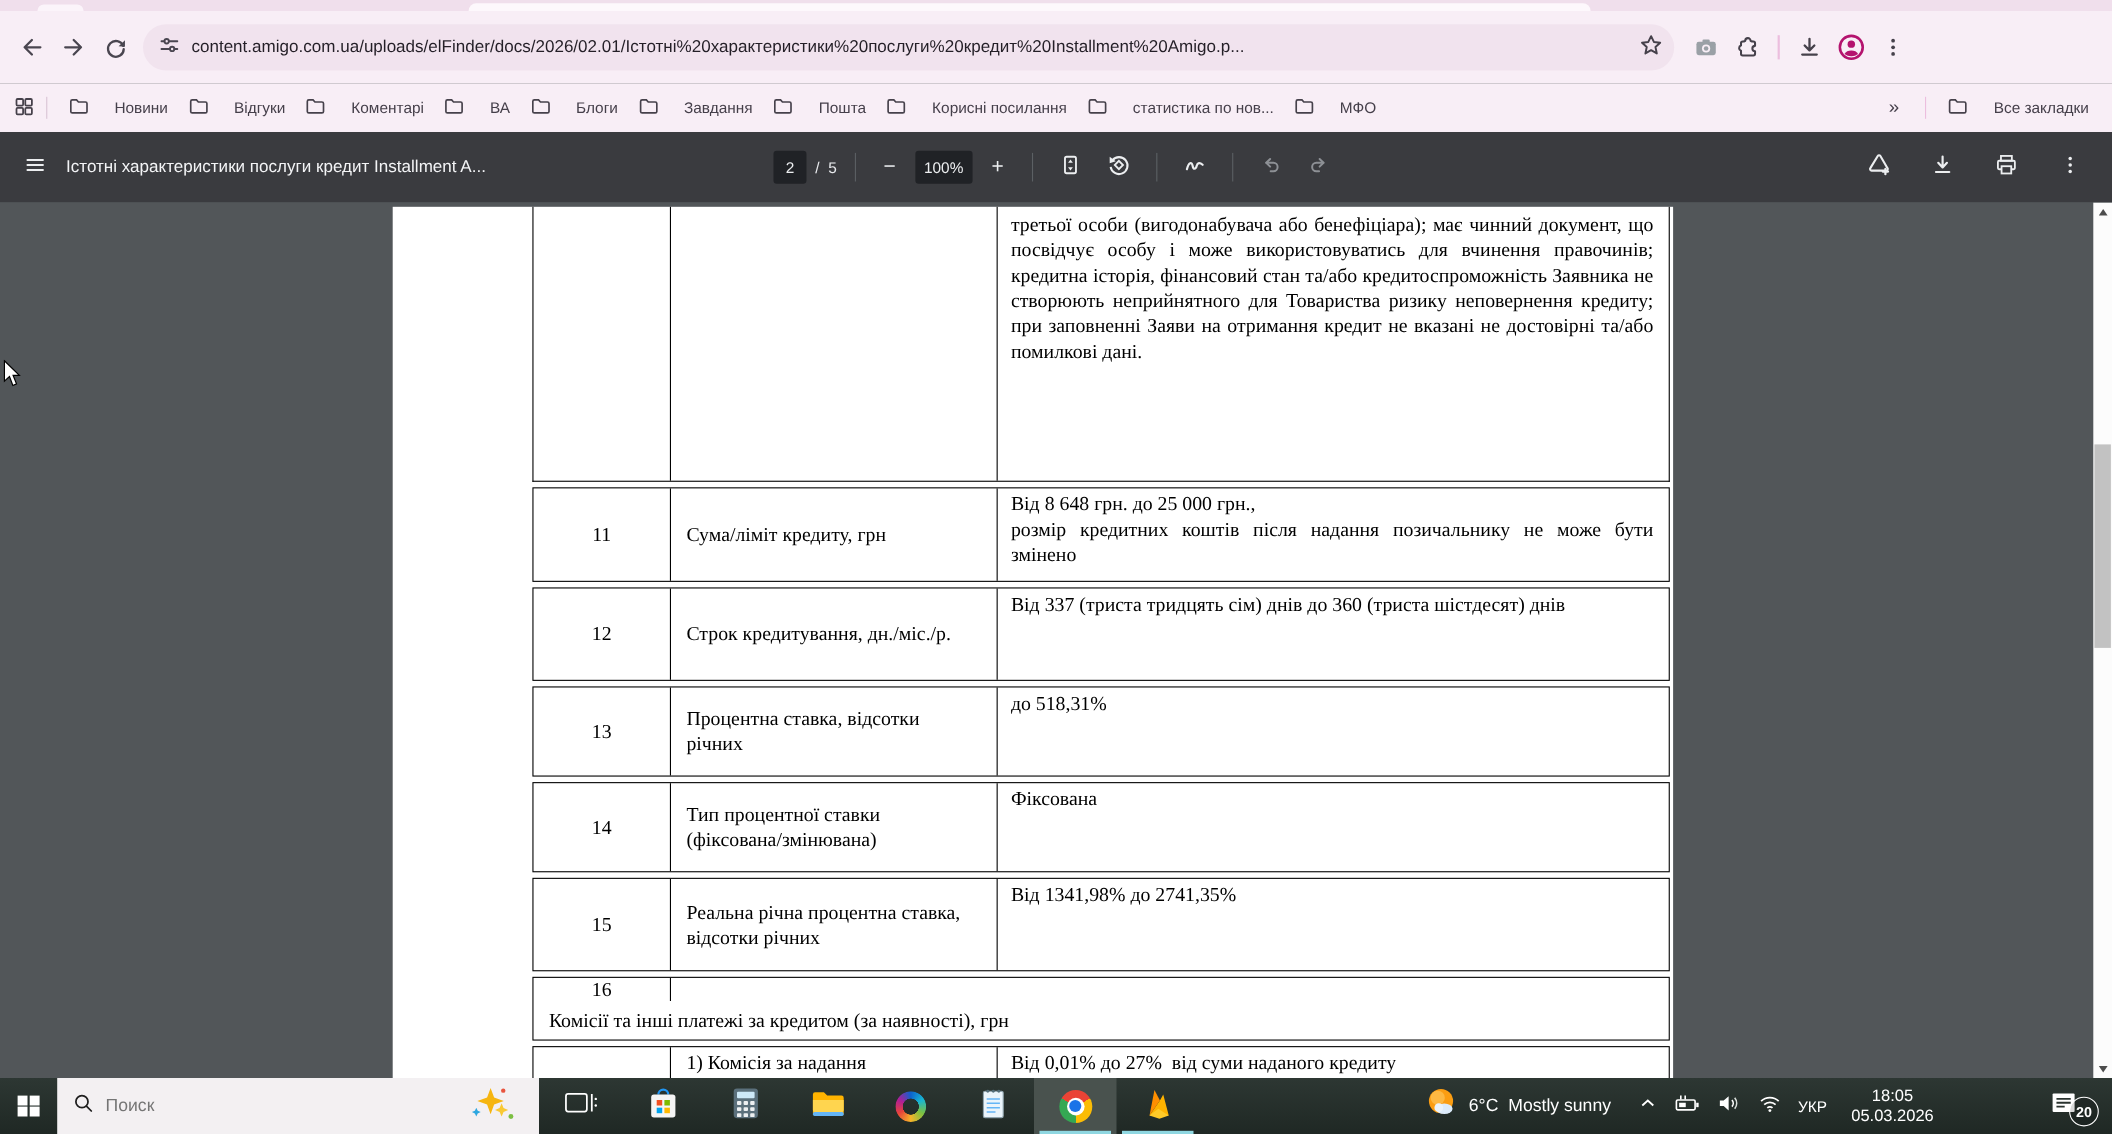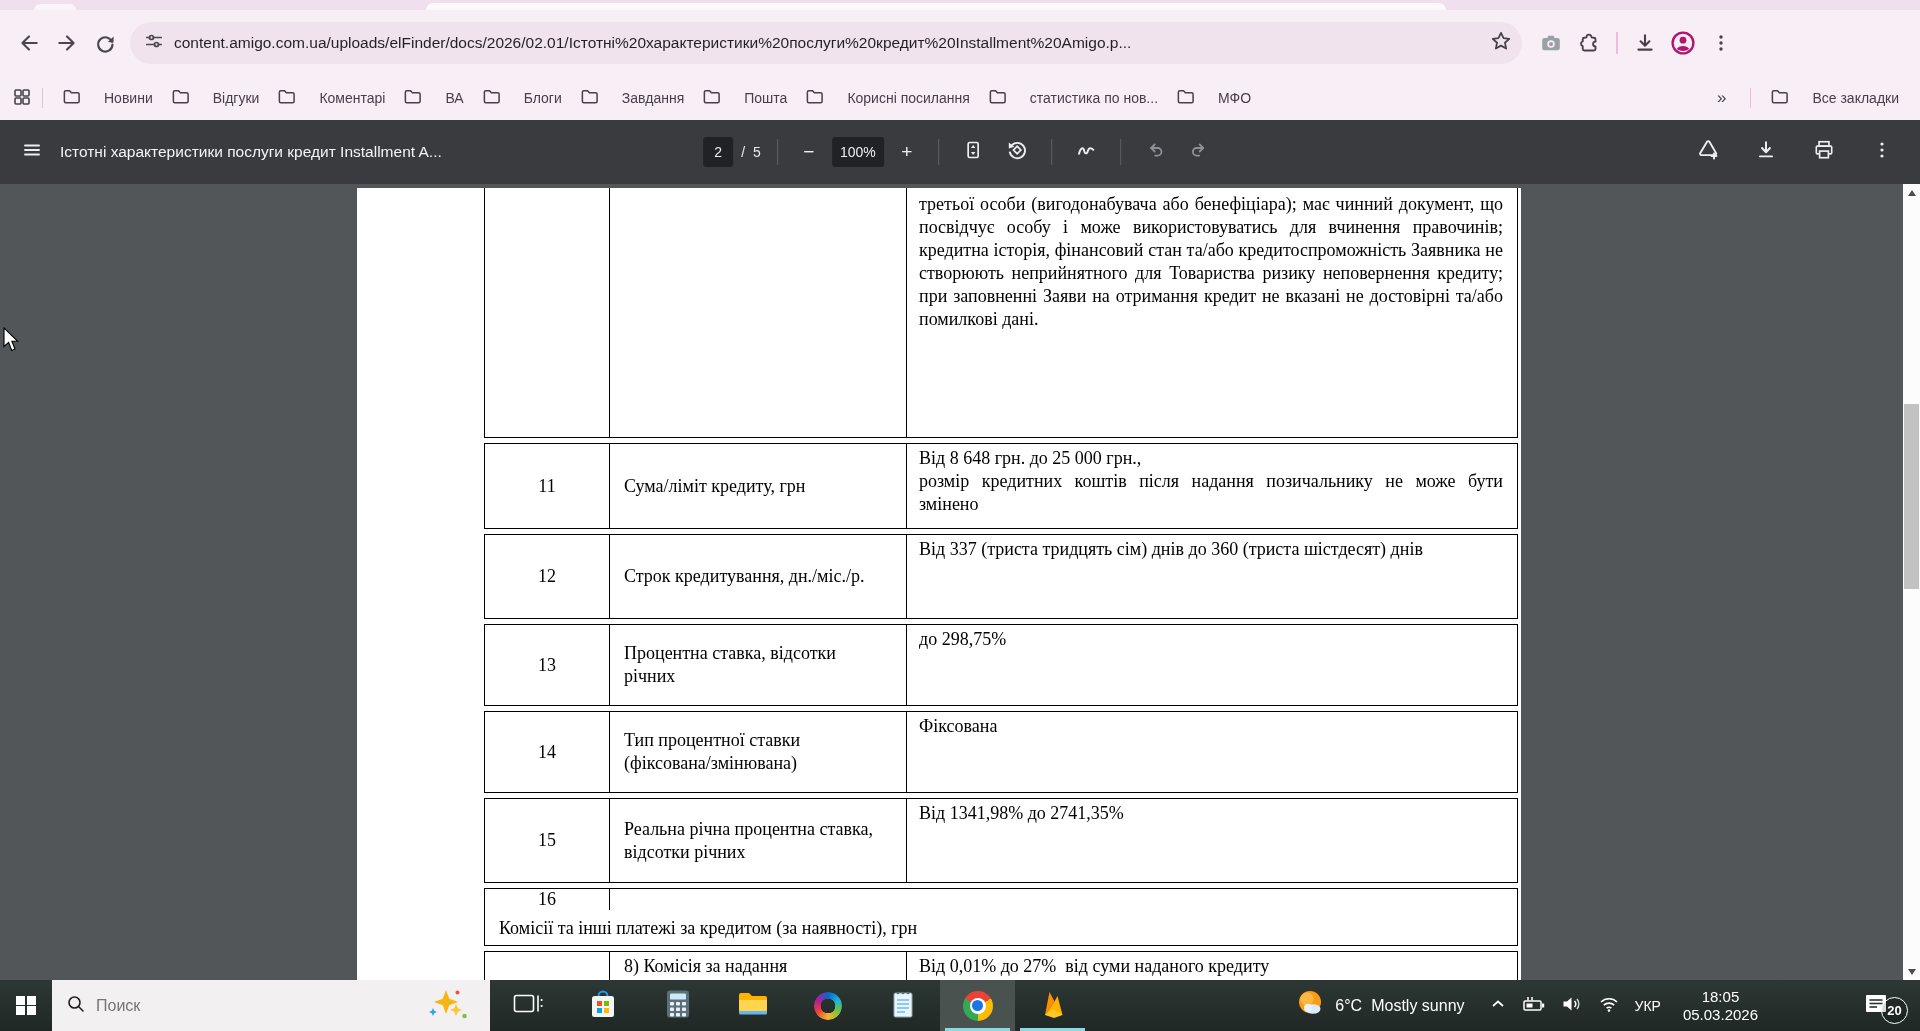--- a/index.html
+++ b/index.html
@@ -360,21 +360,21 @@
 
         <div class="trow" style="height:85px;">
           <div class="cnum">12</div>
           <div class="clabel">Строк кредитування, дн./міс./р.</div>
           <div class="cval just">Від 337 (триста тридцять сім) днів до 360 (триста шістдесят) днів</div>
         </div>
 
         <div class="trow" style="height:82px;">
           <div class="cnum">13</div>
           <div class="clabel">Процентна ставка, відсотки річних</div>
-          <div class="cval">до 298,75%</div>
+          <div class="cval">до 518,31%</div>
         </div>
 
         <div class="trow" style="height:82px;">
           <div class="cnum">14</div>
           <div class="clabel">Тип процентної ставки (фіксована/змінювана)</div>
           <div class="cval">Фіксована</div>
         </div>
 
         <div class="trow" style="height:85px;">
           <div class="cnum">15</div>
@@ -383,21 +383,21 @@
         </div>
 
         <div class="trow" style="height:58px;flex-direction:column;">
           <div class="cnum">16</div>
           <div class="cmerge">Комісії та інші платежі за кредитом (за наявності), грн</div>
         </div>
 
         <div class="trow" style="height:70px;">
           <div class="cnum"></div>
           <div class="clabel" style="justify-content:flex-start; padding-top:3px;">
-            <div>8) Комісія за надання</div>
+            <div>1) Комісія за надання</div>
             <div>кредиту</div>
           </div>
           <div class="cval pre">Від 0,01% до 27%  від суми наданого кредиту</div>
         </div>
 
       </div>
     </div>
 
     <div class="sb">
       <div class="sba">

